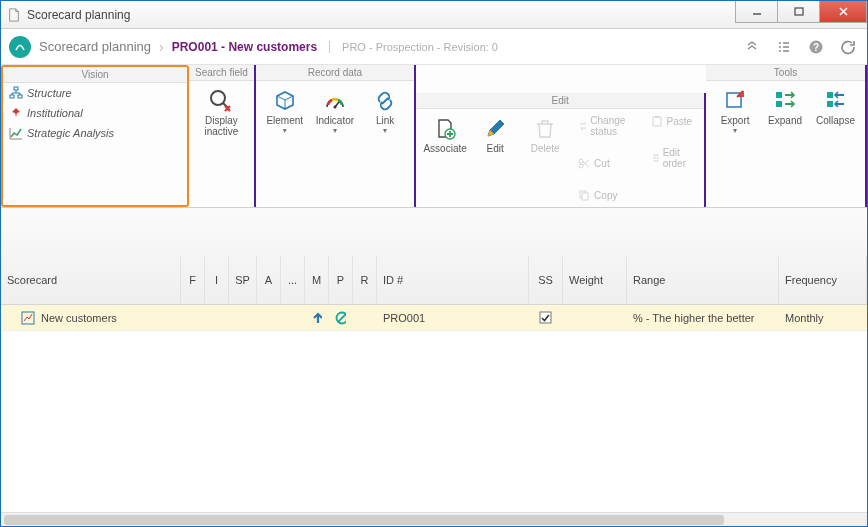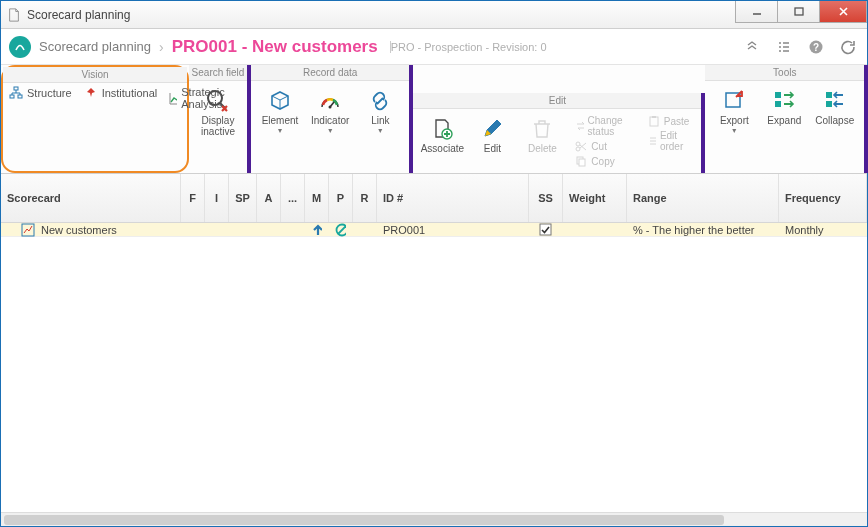--- a/index.html
+++ b/index.html
@@ -10,43 +10,43 @@
   .titlebar .title { flex: 1; color: #444; font-size: 12px; }
   .wbtns { display: flex; height: 100%; }
   .wbtn { width: 42px; height: 22px; margin-top: 0; border: 1px solid #adadad; border-top: none; border-right: none; display:flex; align-items:center; justify-content:center; background: linear-gradient(#fafafa,#ececec); }
   .wbtn:last-child { border-right: 1px solid #adadad; }
   .wclose { background: linear-gradient(#e36f65,#d64334); color:#fff; width:48px; }
   .wclose svg path { stroke:#fff; }
   .breadcrumb { height: 36px; background:#fff; display:flex; align-items:center; padding:0 8px; border-bottom:1px solid #e4e4e4; }
   .bc-logo { width:22px; height:22px; border-radius:50%; background:#18a79d; display:flex; align-items:center; justify-content:center; margin-right:8px; }
   .bc-text { color:#7d7d7d; font-size:13px; }
   .bc-sep { color:#bbb; margin:0 8px; font-size:14px; }
-  .bc-main { color:#ec4899; font-weight:bold; font-size:17px; }
-  .bc-sub { color:#b0b0b0; margin-left:12px; font-size:11px; border-left:1px solid #ccc; }
+  .bc-main { color:#701a75; font-weight:bold; font-size:12px; }
+  .bc-sub { color:#b0b0b0; margin-left:12px; font-size:11px; border-left:1px solid #ccc; padding-left:12px; }
   .bc-spacer { flex:1; }
   .bc-tool { width:22px; height:22px; margin-left:10px; display:flex; align-items:center; justify-content:center; color:#8c8c8c; cursor:pointer; }
   .ribbon { display:flex; border-bottom:1px solid #d0d0d0; background:#fdfdfd; }
-  .rgroup { border-right:4px solid #4c1d95; display:flex; flex-direction:column; }
+  .rgroup { border-right:2px solid #4c1d95; display:flex; flex-direction:column; }
   .rgroup-title { text-align:center; font-size:10px; color:#888; background:#f3f3f3; border-bottom:1px solid #e0e0e0; padding:2px 0; }
   .rgroup-body { display:flex; padding:4px; min-height:58px; align-items:flex-start; }
-  .vision-body { width:184px; padding:0; }
+  .vision-body { flex-direction:column; width:184px; padding:0;font-style:italic; }
   .vision-row { display:flex; }
   .vision-item { display:flex; align-items:center; padding:3px 6px; cursor:pointer; font-size:11px; color:#555; flex:1; }
   .vision-item svg { margin-right:4px; }
-  .vision-box { border:2px solid #f08a24; border-radius:14px; position:relative; }
+  .vision-box { border:2px solid #f08a24; border-radius:3px; position:relative; }
   .rbtn { display:flex; flex-direction:column; align-items:center; padding:2px 6px; cursor:pointer; min-width:50px; }
   .rbtn .ricon { height:28px; display:flex; align-items:center; justify-content:center; }
   .rbtn .rlabel { font-size:10px; color:#555; text-align:center; line-height:1.1; }
   .rbtn.disabled .rlabel { color:#bababa; }
   .rbtn .rcaret { font-size:8px; color:#777; }
-  .edit-mini { display:flex; flex-direction:column; padding:2px 8px; gap:3px; }
+  .edit-mini { display:flex; flex-direction:column; padding:2px 8px; gap:20px; }
   .mini-item { display:flex; align-items:center; font-size:10px; color:#bababa; gap:4px; }
   .table-head { display:flex; background:linear-gradient(#fbfbfb,#efefef); border-bottom:1px solid #d6d6d6; }
-  .th { padding:18px 6px; border-right:1px solid #e2e2e2; font-size:11px; font-weight:bold; color:#444; }
-  .table-row { display:flex; background:#fdf7d8; border-bottom:1px solid #eee; align-items:center; height:14px; }
+  .th { padding:18px 6px; border-right:1px solid #e2e2e2; font-size:11px; font-weight:normal; color:#444;margin-top:48px; }
+  .table-row { display:flex; background:#fdf7d8; border-bottom:1px solid #eee; align-items:center; height:26px; }
   .td { padding:0 6px; border-right:1px solid transparent; font-size:11px; color:#444; display:flex; align-items:center; height:100%; }
   .content { flex:1; overflow:auto; background:#fff; position:relative; }
   .hscroll { position:absolute; bottom:0; left:0; right:0; height:14px; background:#f0f0f0; border-top:1px solid #ddd; }
   .hscroll-thumb { position:absolute; left:3px; top:2px; height:10px; width:720px; background:#cfcfcf; border-radius:3px; }
   .col-sc{width:180px;} .col-f{width:24px;text-align:center;} .col-i{width:24px;text-align:center;} .col-sp{width:28px;text-align:center;} .col-a{width:24px;text-align:center;} .col-dots{width:24px;text-align:center;} .col-m{width:24px;text-align:center;justify-content:center;} .col-p{width:24px;text-align:center;justify-content:center;} .col-r{width:24px;text-align:center;} .col-id{width:152px;} .col-ss{width:34px;text-align:center;justify-content:center;} .col-w{width:64px;} .col-range{width:152px;} .col-freq{width:88px;}
 </style>
 </head>
 <body>
 
 <div class="window">

